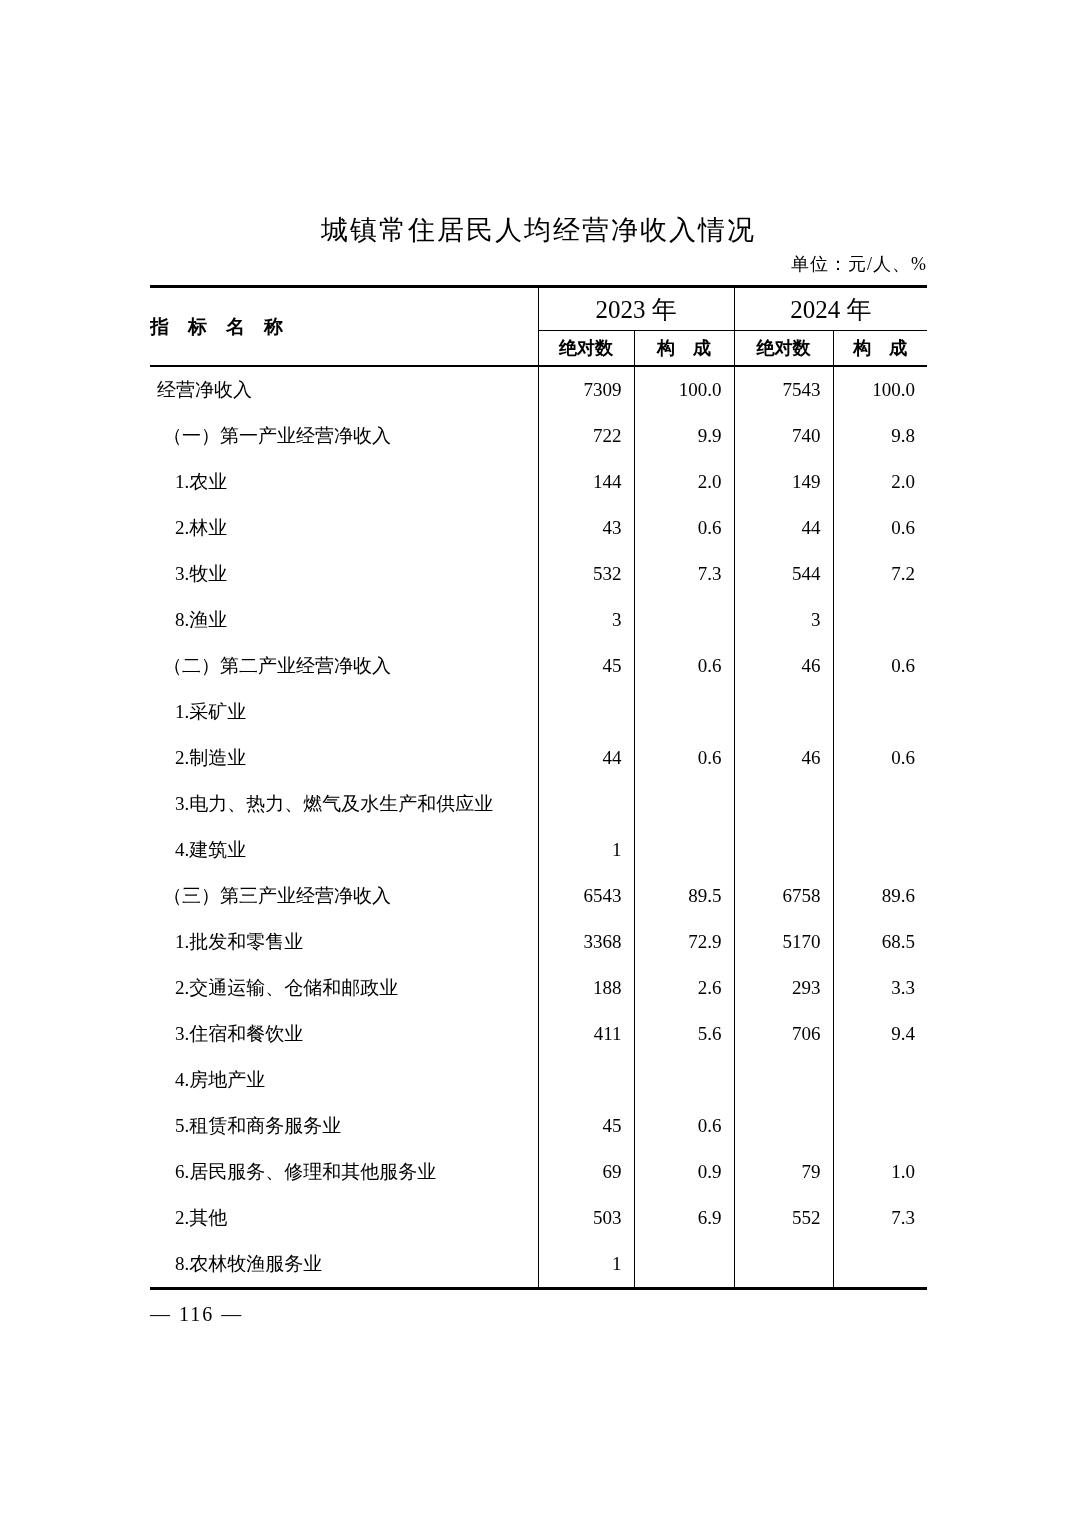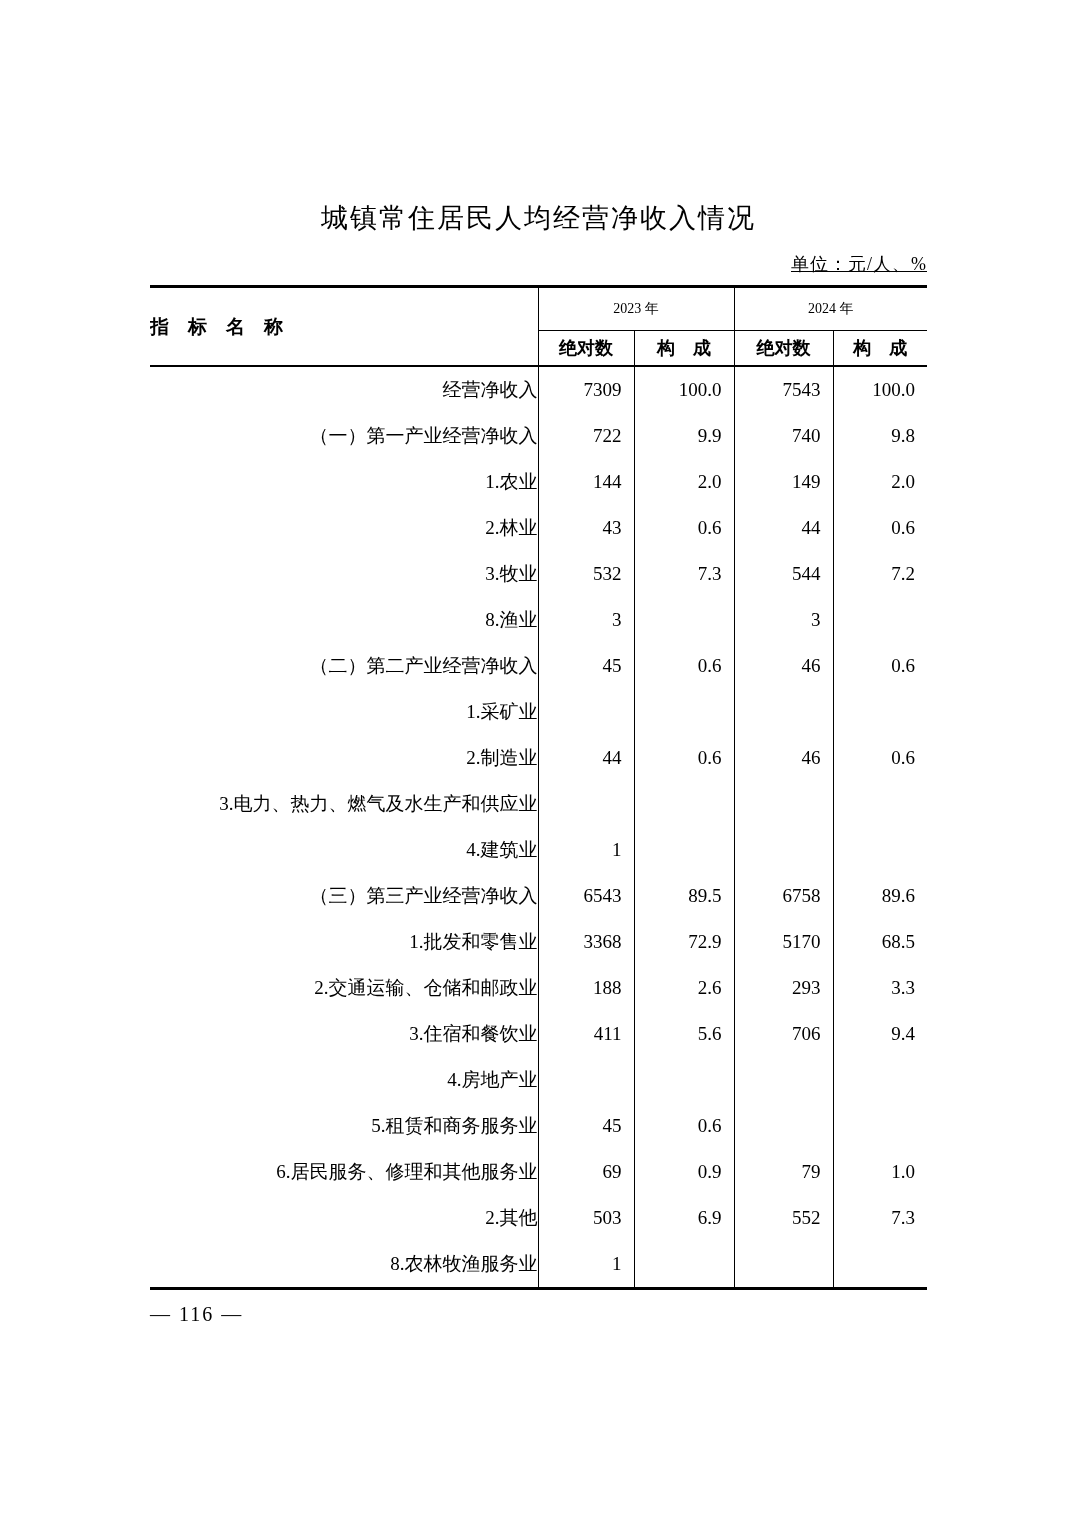--- a/index.html
+++ b/index.html
@@ -12,38 +12,37 @@
     width: 1074px;
     height: 1520px;
     background: #ffffff;
     color: #000000;
     font-family: "Liberation Serif", "DejaVu Serif", serif;
     overflow: hidden;
   }
   .title {
     position: absolute;
     left: 150px;
-    top: 200px;
+    top: 212px;
     width: 777px;
     margin: 0;
     text-align: center;
     font-size: 27px;
     font-weight: 400;
     letter-spacing: 2px;
     white-space: nowrap;
   }
   .unit-note {
     position: absolute;
     left: 150px;
     top: 252px;
     width: 777px;
     text-align: right;
     font-size: 18px;
     letter-spacing: 1px;
-    text-decoration: underline;
   }
   table.stat-table {
     position: absolute;
     left: 150px;
     top: 285px;
     width: 777px;
     border-collapse: collapse;
     table-layout: fixed;
     border-top: 3.5px solid #000;
     border-bottom: 3.5px solid #000;
@@ -52,21 +51,21 @@
     padding: 0;
     vertical-align: middle;
     overflow: hidden;
     white-space: nowrap;
   }
   .b-left { border-left: 1.5px solid #000; }
   .year-head {
     height: 42px;
     font-family: "Liberation Serif", "DejaVu Serif", serif;
     font-weight: 400;
-    font-size: 14px;
+    font-size: 25px;
     text-align: center;
     border-bottom: 1.5px solid #000;
     margin-top: 42px;
   }
   .indicator-head {
     font-family: "Liberation Sans", "DejaVu Sans", sans-serif;
     font-weight: 700;
     font-size: 19px;
     text-align: left;
     border-bottom: 2px solid #000;
@@ -74,21 +73,21 @@
   .sub-head {
     height: 34px;
     font-family: "Liberation Sans", "DejaVu Sans", sans-serif;
     font-weight: 700;
     font-size: 18px;
     text-align: center;
     border-bottom: 2px solid #000;
     margin-left: 28px;
   }
   .stat-table tbody td { height: 46px; font-size: 19px; }
-  td.label { text-align: right; }
+  td.label { text-align: left; }
   td.num {
     text-align: right;
     padding-right: 12px;
     font-size: 20px;
     font-family: "Liberation Serif", "DejaVu Serif", serif;
   }
   td.ind-0 { padding-left: 7px; }
   td.ind-1 { padding-left: 13px; }
   td.ind-2 { padding-left: 25px; }
   .page-number {

